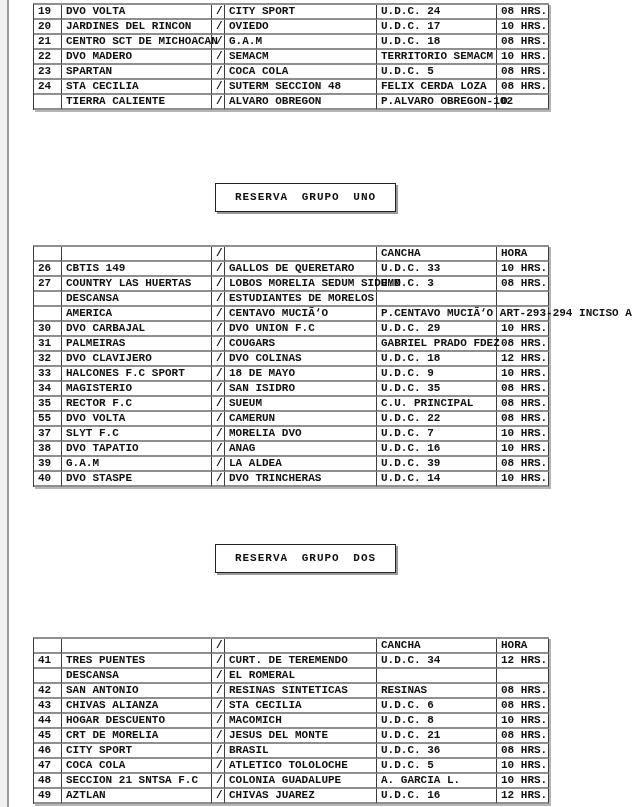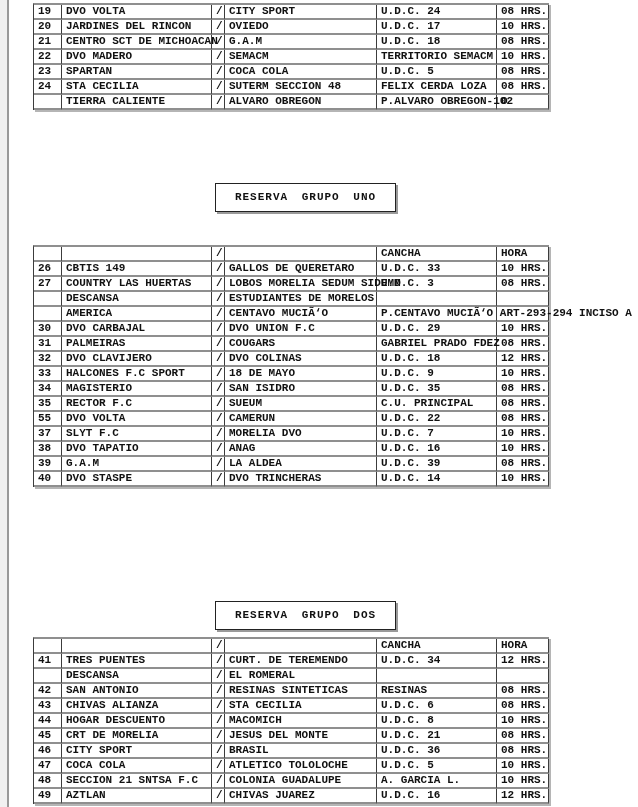--- a/index.html
+++ b/index.html
@@ -60,21 +60,21 @@
     background: #fff;
     text-align: center;
     line-height: 27px;
     font-size: 11px;
     font-weight: bold;
     letter-spacing: 1px;
     word-spacing: 6px;
     color: #111;
   }
   #banner-uno { top: 183px; }
-  #banner-dos { top: 601px; }
+  #banner-dos { top: 544px; }
 </style>
 </head>
 <body>
 
 <div id="page">
 
   <table class="sched" id="t1">
     <colgroup>
       <col style="width:28px">
         <col style="width:150px">

